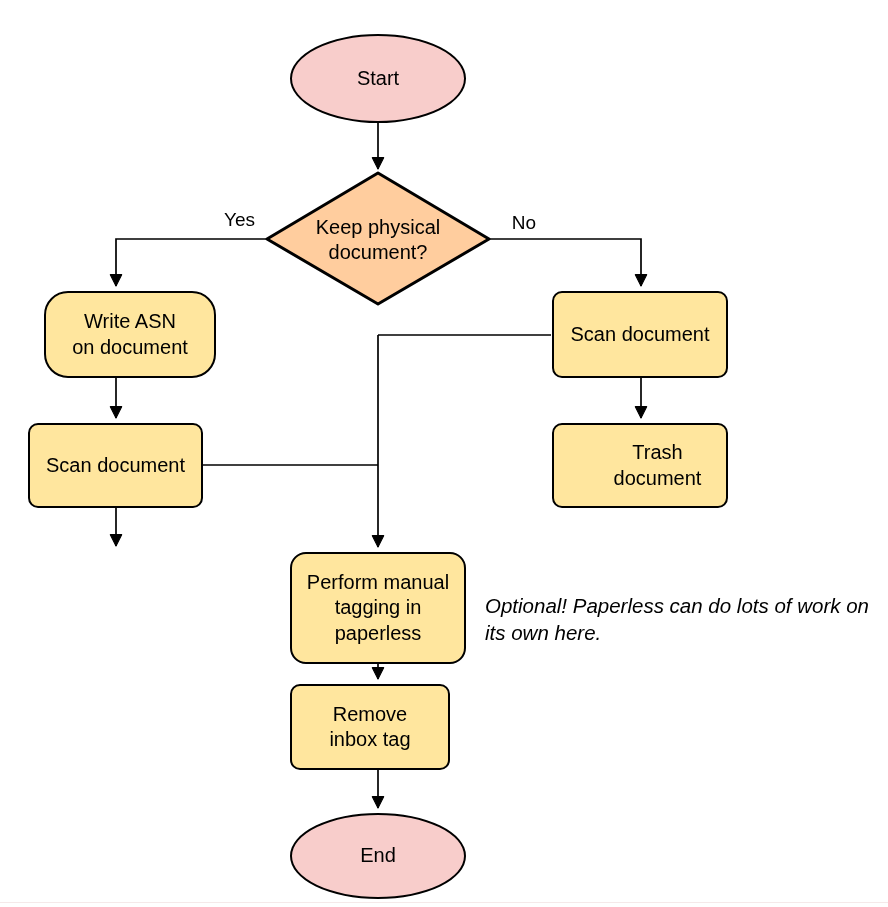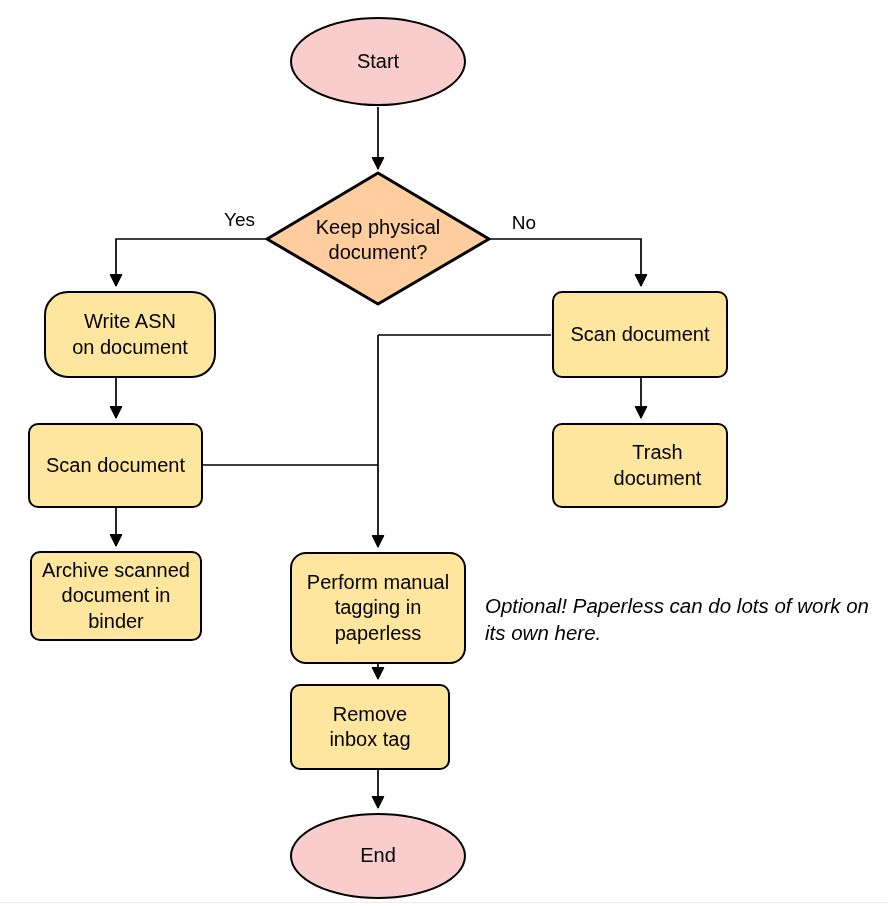--- a/index.html
+++ b/index.html
@@ -105,45 +105,40 @@
     <path class="wire" d="M641,378 L641,418" marker-end="url(#ah)"></path>
     <path class="wire" d="M551,335 L378,335"></path>
     <path class="wire" d="M203,465 L378,465"></path>
     <path class="wire" d="M378,335 L378,547" marker-end="url(#ah)"></path>
     <path class="wire" d="M378,642 L378,679" marker-end="url(#ah)"></path>
     <path class="wire" d="M378,770 L378,808" marker-end="url(#ah)"></path>
 
     <polygon class="diamond-shape" points="378,173 489,239 378,304 267,239"></polygon>
   </svg>
 
-  <div class="node terminal" style="left:290px; top:17px; width:176px; height:89px;">
+  <div class="node terminal" style="left:290px; top:34px; width:176px; height:89px;">
     <span>Start</span>
   </div>
 
   <div class="diamond-label" style="left:288px; top:211px; width:180px; height:58px;">Keep physical
 document?</div>
 
   <div class="edge-label" style="left:205px; top:209px; width:45px;margin-left:12px;">Yes</div>
 
   <div class="edge-label" style="left:503px; top:212px; width:42px;">No</div>
 
   <div class="node" style="left:44px; top:291px; width:172px; height:87px;border-radius:24px;">
     <span>Write ASN
 on document</span>
   </div>
 
   <div class="node" style="left:28px; top:423px; width:175px; height:85px;">
     <span>Scan document</span>
   </div>
 
-  <div class="node" style="left:30px; top:551px; width:172px; height:90px;">
-    <span>Archive scanned
-document in
-binder</span>
-  </div>
 
   <div class="node" style="left:552px; top:291px; width:176px; height:87px;">
     <span>Scan document</span>
   </div>
 
   <div class="node" style="left:552px; top:423px; width:176px; height:85px;padding-left:35px;">
     <span>Trash document</span>
   </div>
 
   <div class="node" style="left:290px; top:552px; width:176px; height:112px;border-radius:16px;">

